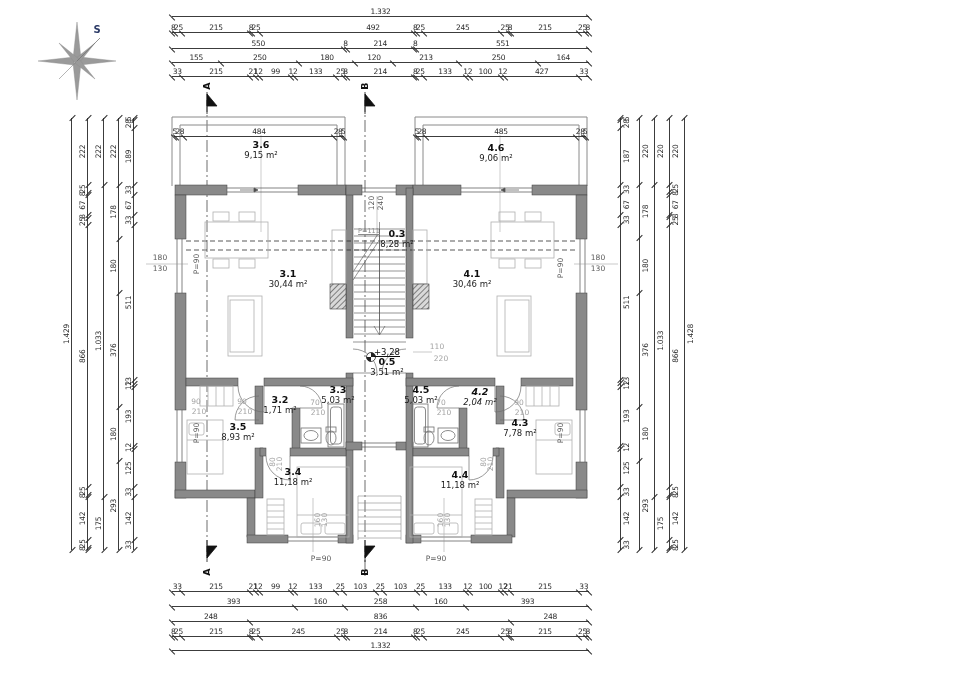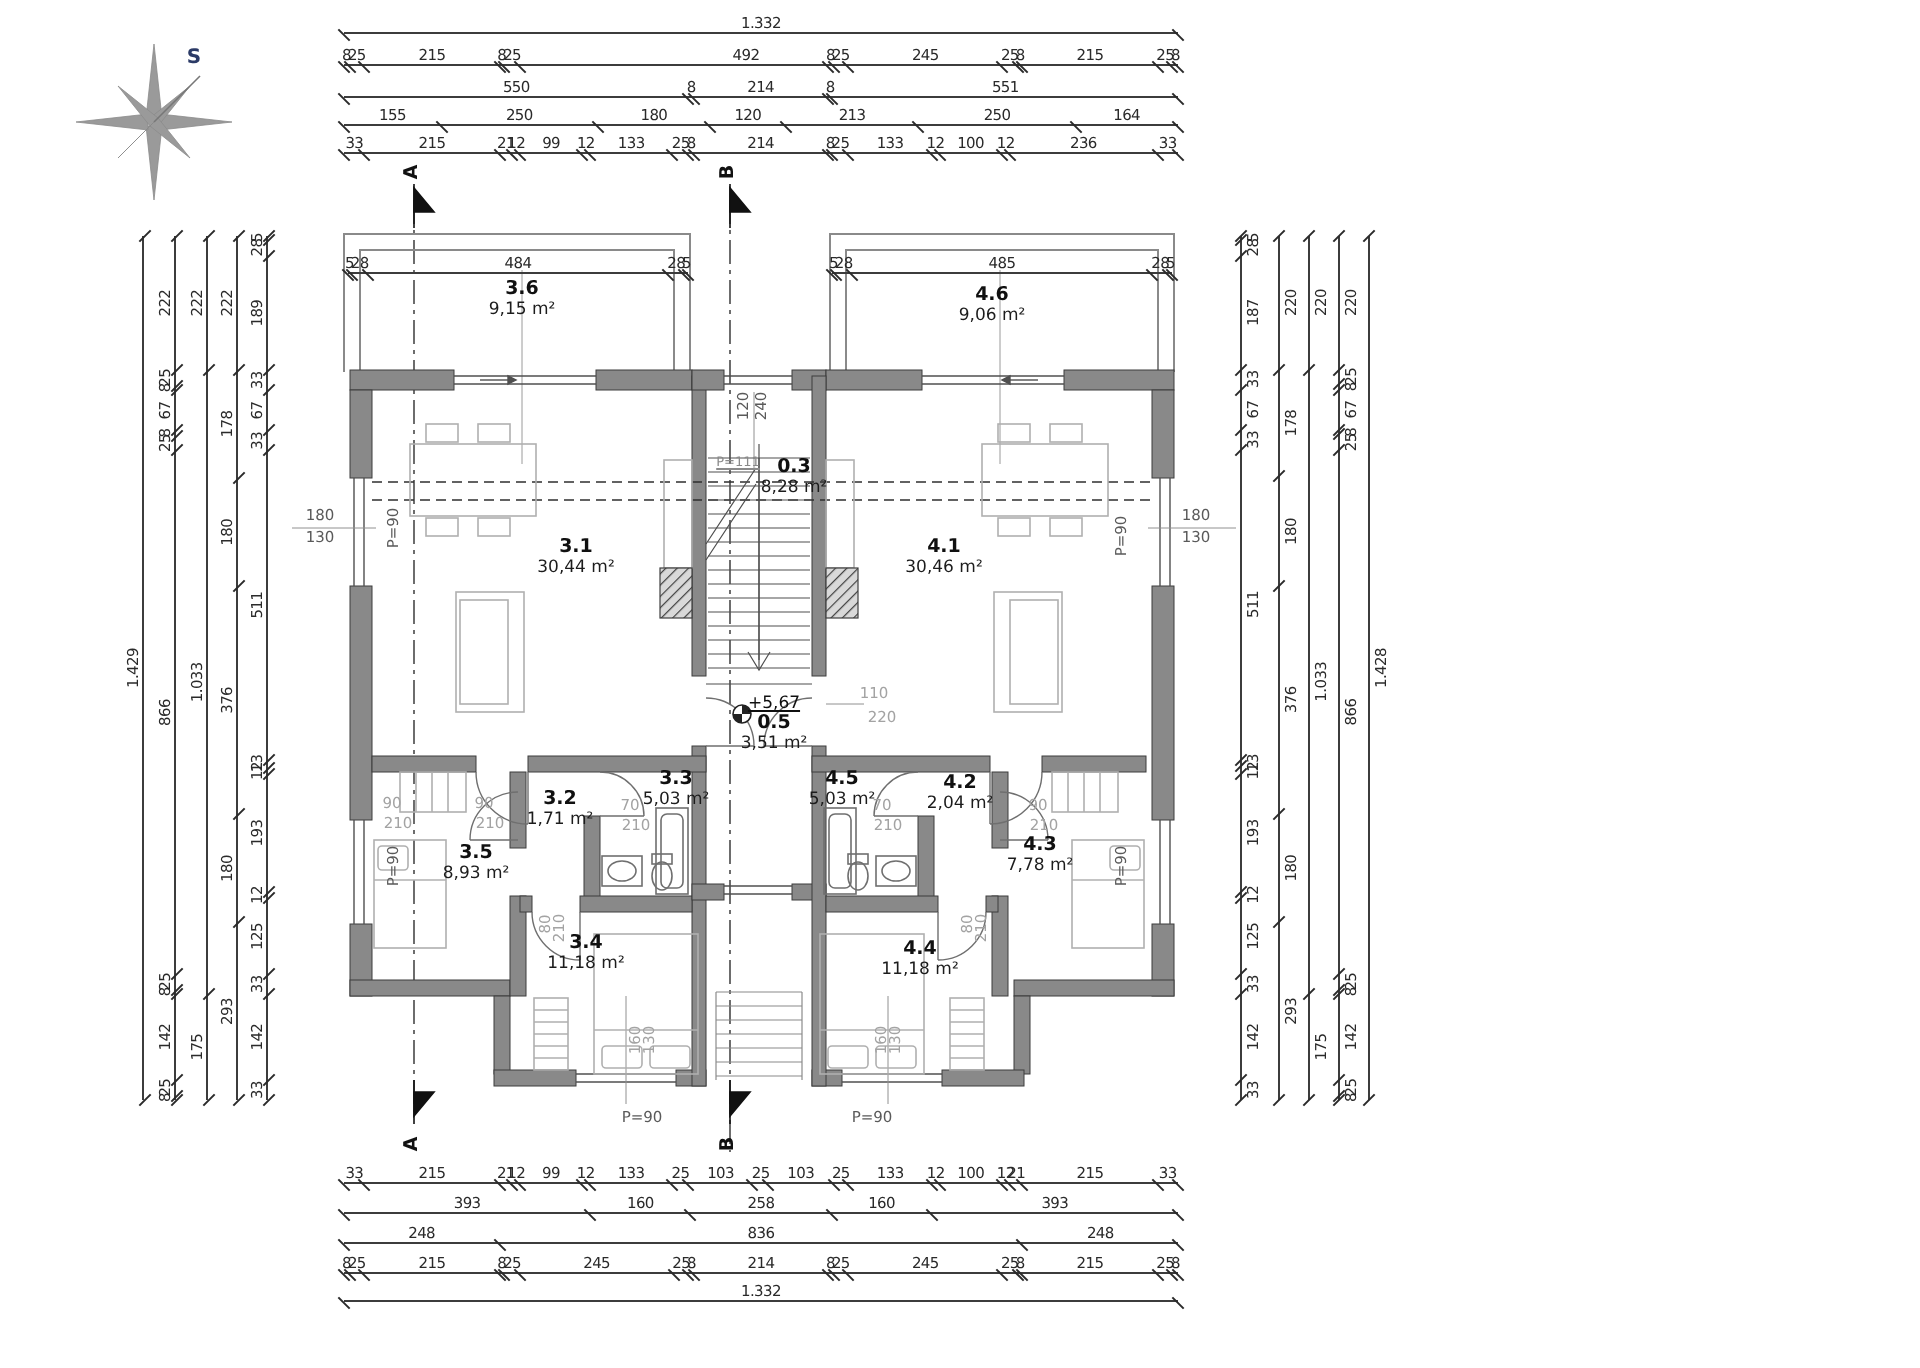--- a/index.html
+++ b/index.html
@@ -465,21 +465,21 @@
       <i class="dim-tick" style="left: 70.4733%;"></i>
       <span class="dim-seg" style="left: 71.3749%; width: 7.51315%;">
         <span class="dim-num">100</span>
       </span>
       <i class="dim-tick" style="left: 71.3749%;"></i>
       <span class="dim-seg" style="left: 78.8881%; width: 0.901578%;">
         <span class="dim-num">12</span>
       </span>
       <i class="dim-tick" style="left: 78.8881%;"></i>
       <span class="dim-seg" style="left: 79.7896%; width: 17.731%;">
-        <span class="dim-num">236</span>
+        <span class="dim-num">427</span>
       </span>
       <i class="dim-tick" style="left: 79.7896%;"></i>
       <span class="dim-seg" style="left: 97.5207%; width: 2.47934%;">
         <span class="dim-num">33</span>
       </span>
       <i class="dim-tick" style="left: 97.5207%;"></i>
       <i class="dim-tick" style="left: 100%;"></i>
     </div>
     <div class="dim-chain" style="left: 172px; top: 580px; width: 417px;">
       <div class="dim-line"></div>
@@ -1079,37 +1079,37 @@
     </div>
     <div class="room-label" style="left: 288px; top: 269px;">
       <div class="room-id">3.1</div>
       <div class="room-area">30,44 m²</div>
     </div>
     <div class="room-label" style="left: 472px; top: 269px;">
       <div class="room-id">4.1</div>
       <div class="room-area">30,46 m²</div>
     </div>
     <div class="room-label" style="left: 387px; top: 347px;">
-      <div class="room-level">+5,67</div>
+      <div class="room-level">+3,28</div>
       <div class="room-id">0.5</div>
       <div class="room-area">3,51 m²</div>
     </div>
     <div class="room-label" style="left: 280px; top: 395px;">
       <div class="room-id">3.2</div>
       <div class="room-area">1,71 m²</div>
     </div>
     <div class="room-label" style="left: 338px; top: 385px;">
       <div class="room-id">3.3</div>
       <div class="room-area">5,03 m²</div>
     </div>
     <div class="room-label" style="left: 421px; top: 385px;">
       <div class="room-id">4.5</div>
       <div class="room-area">5,03 m²</div>
     </div>
-    <div class="room-label" style="left: 480px; top: 387px;">
+    <div class="room-label" style="left: 480px; top: 387px; font-style: italic;">
       <div class="room-id">4.2</div>
       <div class="room-area">2,04 m²</div>
     </div>
     <div class="room-label" style="left: 238px; top: 422px;">
       <div class="room-id">3.5</div>
       <div class="room-area">8,93 m²</div>
     </div>
     <div class="room-label" style="left: 520px; top: 418px;">
       <div class="room-id">4.3</div>
       <div class="room-area">7,78 m²</div>

